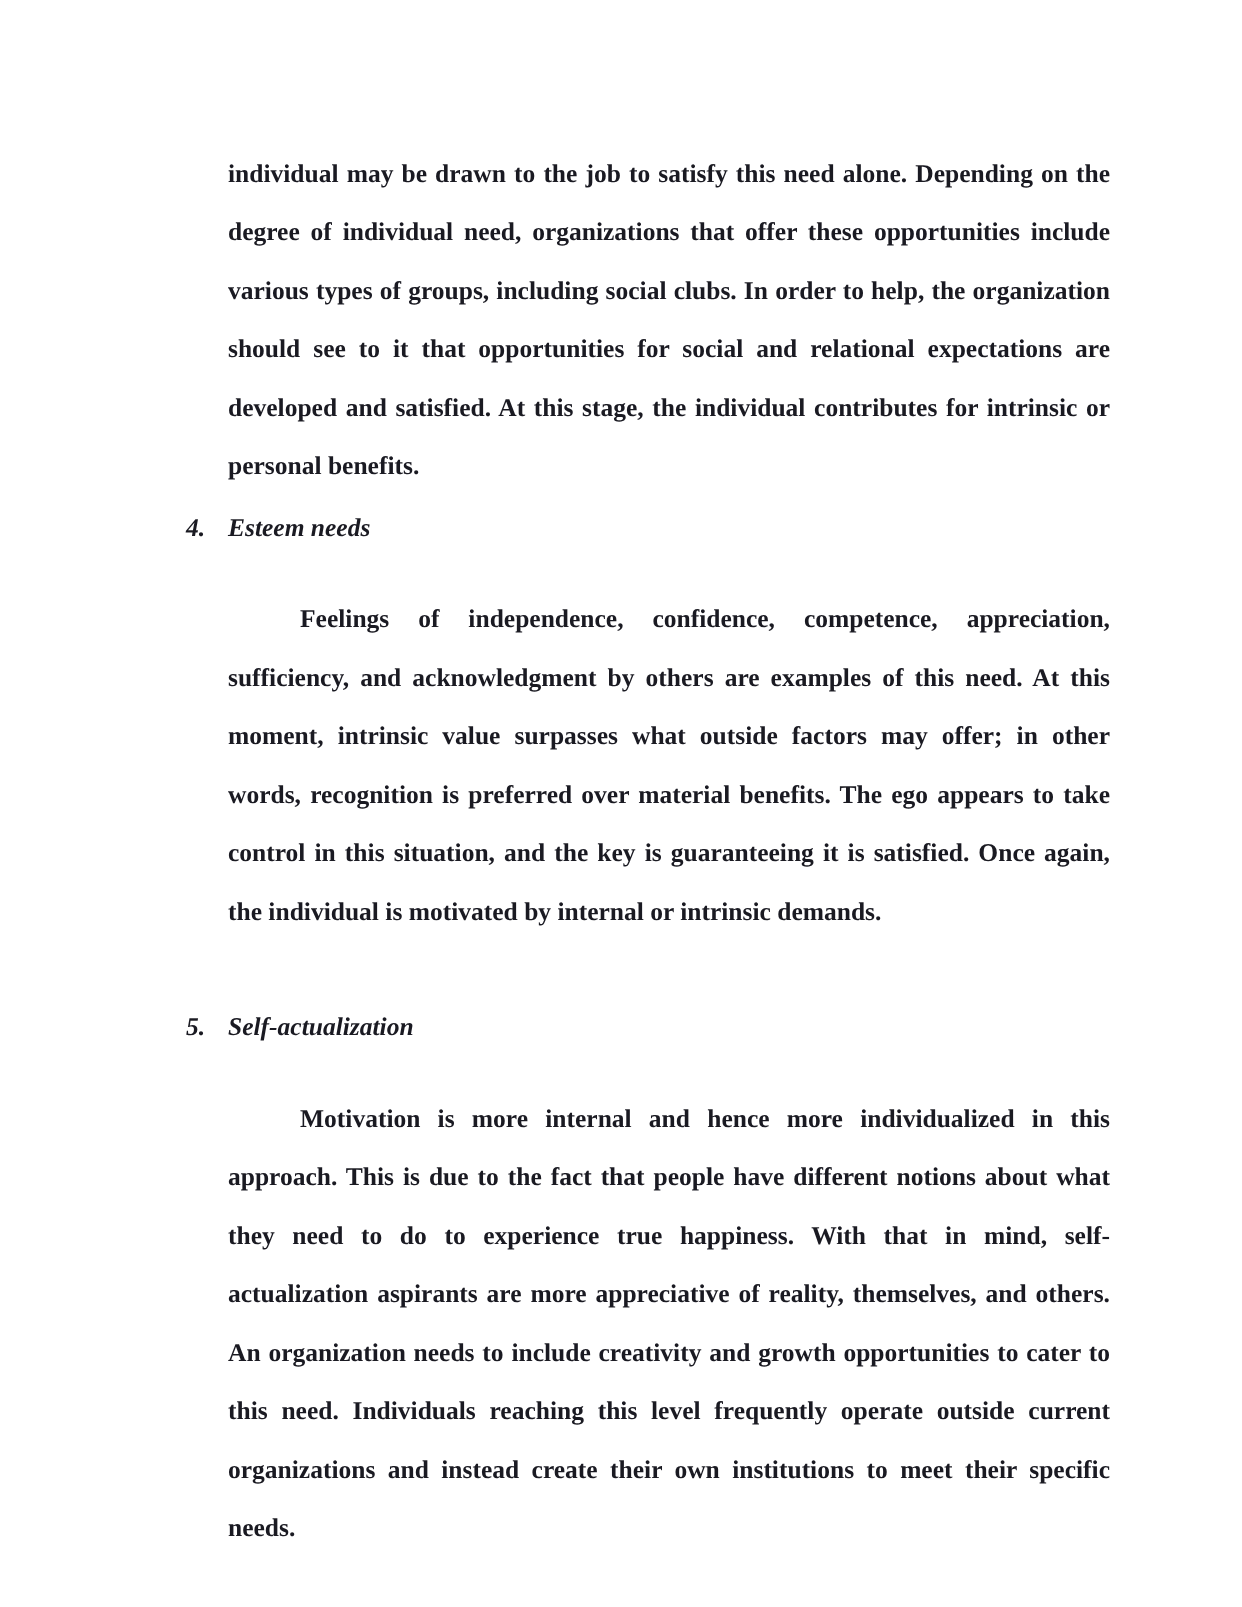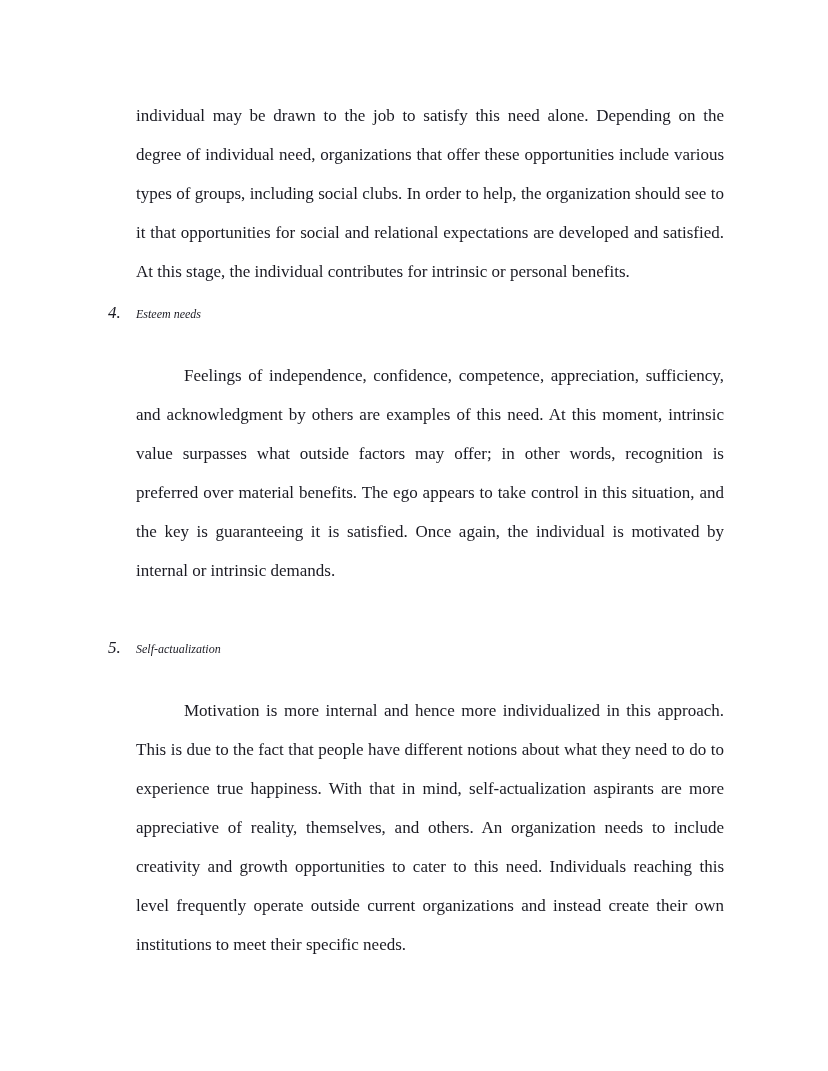--- a/index.html
+++ b/index.html
@@ -19,23 +19,24 @@
   }
 
   .page {
     position: absolute;
     inset: 0;
     background: #ffffff;
   }
 
   .content {
     position: absolute;
-    left: 136px;
+    left: 152px;
     top: 96px;
     width: 588px;
+    font-weight: bold;
   }
 
   
   .para {
     font-size: 17px;
     line-height: 39px;
     text-align: justify;
     text-justify: inter-word;
     margin: 0;
     color: #1a1a22;
@@ -57,21 +58,21 @@
     position: absolute;
     left: -28px;
     top: 0;
     font-style: italic;
     font-size: 17px;
     line-height: inherit;
     white-space: nowrap;
   }
   .list-item .label {
     font-style: italic;
-    font-size: 12px;
+    font-size: 17px;
     line-height: inherit;
   }
 
   
   .gap-sm { height: 2px; }
   .gap-md { height: 22px; }
   .gap-lg { height: 38px; }
   .gap-xl { height: 22px; }
 </style>
 </head>

